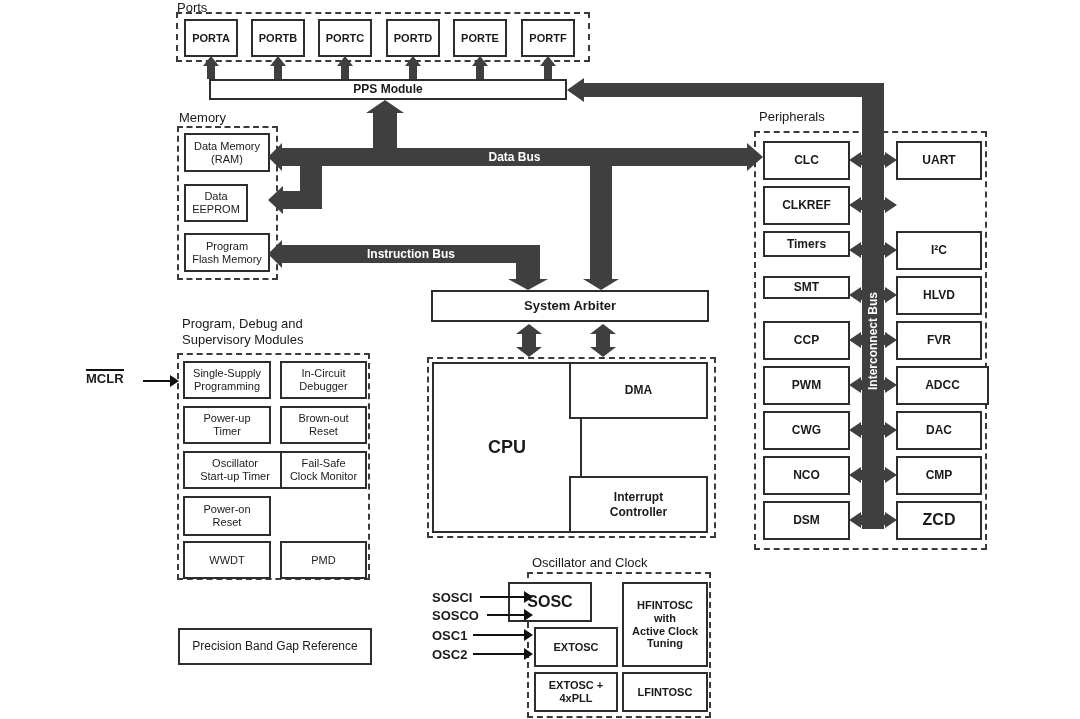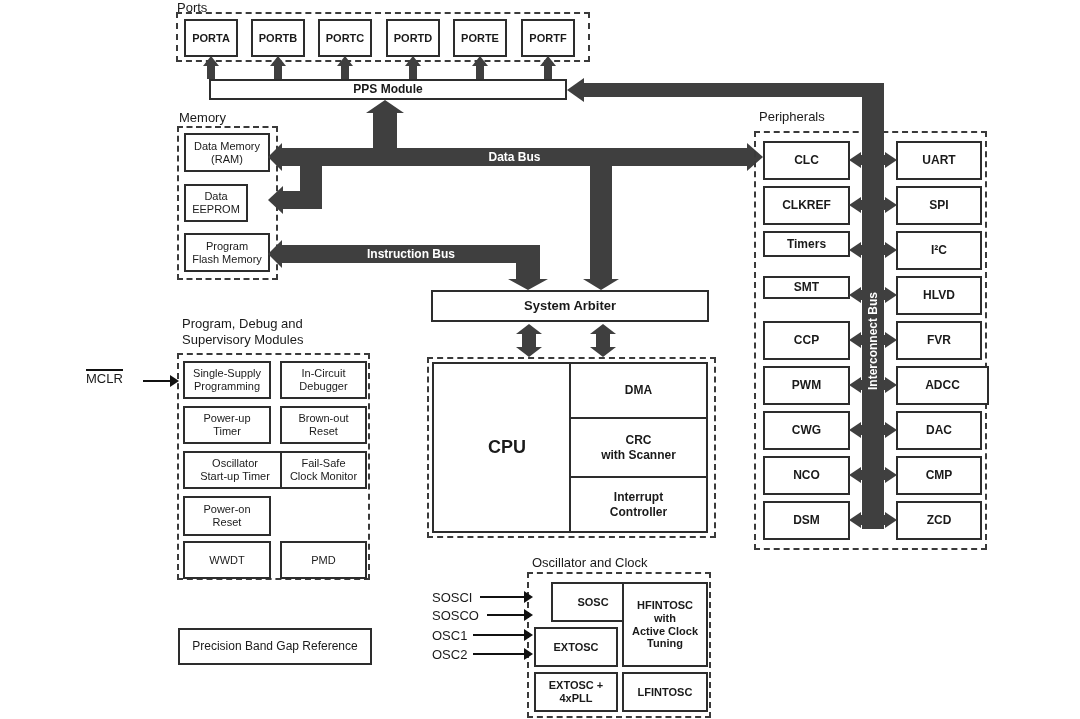--- a/index.html
+++ b/index.html
@@ -8,21 +8,21 @@
   .box { position:absolute; box-sizing:border-box; background:#fff; border:2px solid #2d2d2d;
          display:flex; align-items:center; justify-content:center; text-align:center;
          line-height:1.18; white-space:pre-line; }
   .bold { font-weight:700; }
   .dashed { position:absolute; box-sizing:border-box; border:2px dashed #3a3a3a; }
   .sec-label { position:absolute; font-size:13px; white-space:pre-line; line-height:1.25; }
   .bus { position:absolute; background:#3f3f3f; }
   .tri { position:absolute; width:0; height:0; }
   .buslabel { position:absolute; display:flex; align-items:center; justify-content:center;
               color:#ffffff; font-weight:700; font-size:12px; }
-  .pinlabel { position:absolute; font-size:13px; }
+  .pinlabel { position:absolute; font-size:13px;font-weight:bold; }
   .pinline { position:absolute; background:#111; }
   .overline { border-top:2px solid #111; }
   .ibus-label { position:absolute; display:flex; align-items:center; justify-content:center;
                 color:#ffffff; font-weight:700; font-size:12px; }
 </style>
 </head>
 <body>
 
 <div class="stage">
 
@@ -86,22 +86,20 @@
   <div class="tri" style="left:516px;top:324px;border-left:13px solid transparent;border-right:13px solid transparent;border-bottom:10px solid #3f3f3f"></div>
   <div class="bus" style="left:522px;top:333px;width:14px;height:15px"></div>
   <div class="tri" style="left:516px;top:347px;border-left:13px solid transparent;border-right:13px solid transparent;border-top:10px solid #3f3f3f"></div>
   <div class="tri" style="left:590px;top:324px;border-left:13px solid transparent;border-right:13px solid transparent;border-bottom:10px solid #3f3f3f"></div>
   <div class="bus" style="left:596px;top:333px;width:14px;height:15px"></div>
   <div class="tri" style="left:590px;top:347px;border-left:13px solid transparent;border-right:13px solid transparent;border-top:10px solid #3f3f3f"></div>
 
   <div class="dashed" style="left:427px;top:357px;width:289px;height:181px"></div>
   <div class="box bold" style="left:432px;top:362px;width:150px;height:171px;font-size:18px">CPU</div>
   <div class="box bold" style="left:569px;top:362px;width:139px;height:57px;font-size:12px">DMA</div>
-  <div class="box bold" style="left:569px;top:417px;width:139px;height:61px;font-size:12px">CRC
-with Scanner</div>
   <div class="box bold" style="left:569px;top:476px;width:139px;height:57px;font-size:12px">Interrupt
 Controller</div>
 
   <div class="sec-label" style="left:182px;top:316px">Program, Debug and
 Supervisory Modules</div>
   <div class="dashed" style="left:177px;top:353px;width:193px;height:227px"></div>
   <div class="box" style="left:183px;top:361px;width:88px;height:38px;font-size:11px">Single-Supply
 Programming</div>
   <div class="box" style="left:183px;top:406px;width:88px;height:38px;font-size:11px">Power-up
 Timer</div>
@@ -133,28 +131,27 @@
   <div class="box bold" style="left:763px;top:186px;width:87px;height:39px;font-size:12px">CLKREF</div>
   <div class="box bold" style="left:763px;top:231px;width:87px;height:26px;font-size:12px">Timers</div>
   <div class="box bold" style="left:763px;top:276px;width:87px;height:23px;font-size:12px">SMT</div>
   <div class="box bold" style="left:763px;top:321px;width:87px;height:39px;font-size:12px">CCP</div>
   <div class="box bold" style="left:763px;top:366px;width:87px;height:39px;font-size:12px">PWM</div>
   <div class="box bold" style="left:763px;top:411px;width:87px;height:39px;font-size:12px">CWG</div>
   <div class="box bold" style="left:763px;top:456px;width:87px;height:39px;font-size:12px">NCO</div>
   <div class="box bold" style="left:763px;top:501px;width:87px;height:39px;font-size:12px">DSM</div>
 
   <div class="box bold" style="left:896px;top:141px;width:86px;height:39px;font-size:12px">UART</div>
-  <div class="box bold" style="left:896px;top:186px;width:86px;height:39px;font-size:12px">SPI</div>
   <div class="box bold" style="left:896px;top:231px;width:86px;height:39px;font-size:12px">I²C</div>
   <div class="box bold" style="left:896px;top:276px;width:86px;height:39px;font-size:12px">HLVD</div>
   <div class="box bold" style="left:896px;top:321px;width:86px;height:39px;font-size:12px">FVR</div>
   <div class="box bold" style="left:896px;top:366px;width:93px;height:39px;font-size:12px">ADCC</div>
   <div class="box bold" style="left:896px;top:411px;width:86px;height:39px;font-size:12px">DAC</div>
   <div class="box bold" style="left:896px;top:456px;width:86px;height:39px;font-size:12px">CMP</div>
-  <div class="box bold" style="left:896px;top:501px;width:86px;height:39px;font-size:12px">ZCD</div>
+  <div class="box bold" style="left:896px;top:501px;width:86px;height:39px;font-size:16px">ZCD</div>
 
   <div class="tri" style="left:849px;top:152px;border-top:8px solid transparent;border-bottom:8px solid transparent;border-right:12px solid #3f3f3f"></div>
   <div class="bus" style="left:860px;top:155px;width:26px;height:10px"></div>
   <div class="tri" style="left:885px;top:152px;border-top:8px solid transparent;border-bottom:8px solid transparent;border-left:12px solid #3f3f3f"></div>
   <div class="tri" style="left:849px;top:197px;border-top:8px solid transparent;border-bottom:8px solid transparent;border-right:12px solid #3f3f3f"></div>
   <div class="bus" style="left:860px;top:200px;width:26px;height:10px"></div>
   <div class="tri" style="left:885px;top:197px;border-top:8px solid transparent;border-bottom:8px solid transparent;border-left:12px solid #3f3f3f"></div>
   <div class="tri" style="left:849px;top:242px;border-top:8px solid transparent;border-bottom:8px solid transparent;border-right:12px solid #3f3f3f"></div>
   <div class="bus" style="left:860px;top:245px;width:26px;height:10px"></div>
   <div class="tri" style="left:885px;top:242px;border-top:8px solid transparent;border-bottom:8px solid transparent;border-left:12px solid #3f3f3f"></div>
@@ -174,21 +171,21 @@
   <div class="bus" style="left:860px;top:470px;width:26px;height:10px"></div>
   <div class="tri" style="left:885px;top:467px;border-top:8px solid transparent;border-bottom:8px solid transparent;border-left:12px solid #3f3f3f"></div>
   <div class="tri" style="left:849px;top:512px;border-top:8px solid transparent;border-bottom:8px solid transparent;border-right:12px solid #3f3f3f"></div>
   <div class="bus" style="left:860px;top:515px;width:26px;height:10px"></div>
   <div class="tri" style="left:885px;top:512px;border-top:8px solid transparent;border-bottom:8px solid transparent;border-left:12px solid #3f3f3f"></div>
 
   <div class="ibus-label" style="left:813px;top:330px;width:120px;height:22px;transform:rotate(-90deg)">Interconnect Bus</div>
 
   <div class="sec-label" style="left:532px;top:555px">Oscillator and Clock</div>
   <div class="dashed" style="left:527px;top:572px;width:184px;height:146px"></div>
-  <div class="box bold" style="left:551px;top:582px;width:84px;height:40px;font-size:11px">SOSC</div>
+  <div class="box bold" style="left:508px;top:582px;width:84px;height:40px;font-size:16px">SOSC</div>
   <div class="box bold" style="left:534px;top:627px;width:84px;height:40px;font-size:11px">EXTOSC</div>
   <div class="box bold" style="left:534px;top:672px;width:84px;height:40px;font-size:11px">EXTOSC +
 4xPLL</div>
   <div class="box bold" style="left:622px;top:582px;width:86px;height:85px;font-size:11px">HFINTOSC
 with
 Active Clock
 Tuning</div>
   <div class="box bold" style="left:622px;top:672px;width:86px;height:40px;font-size:11px">LFINTOSC</div>
 
   <div class="pinlabel" style="left:432px;top:590px">SOSCI</div>

